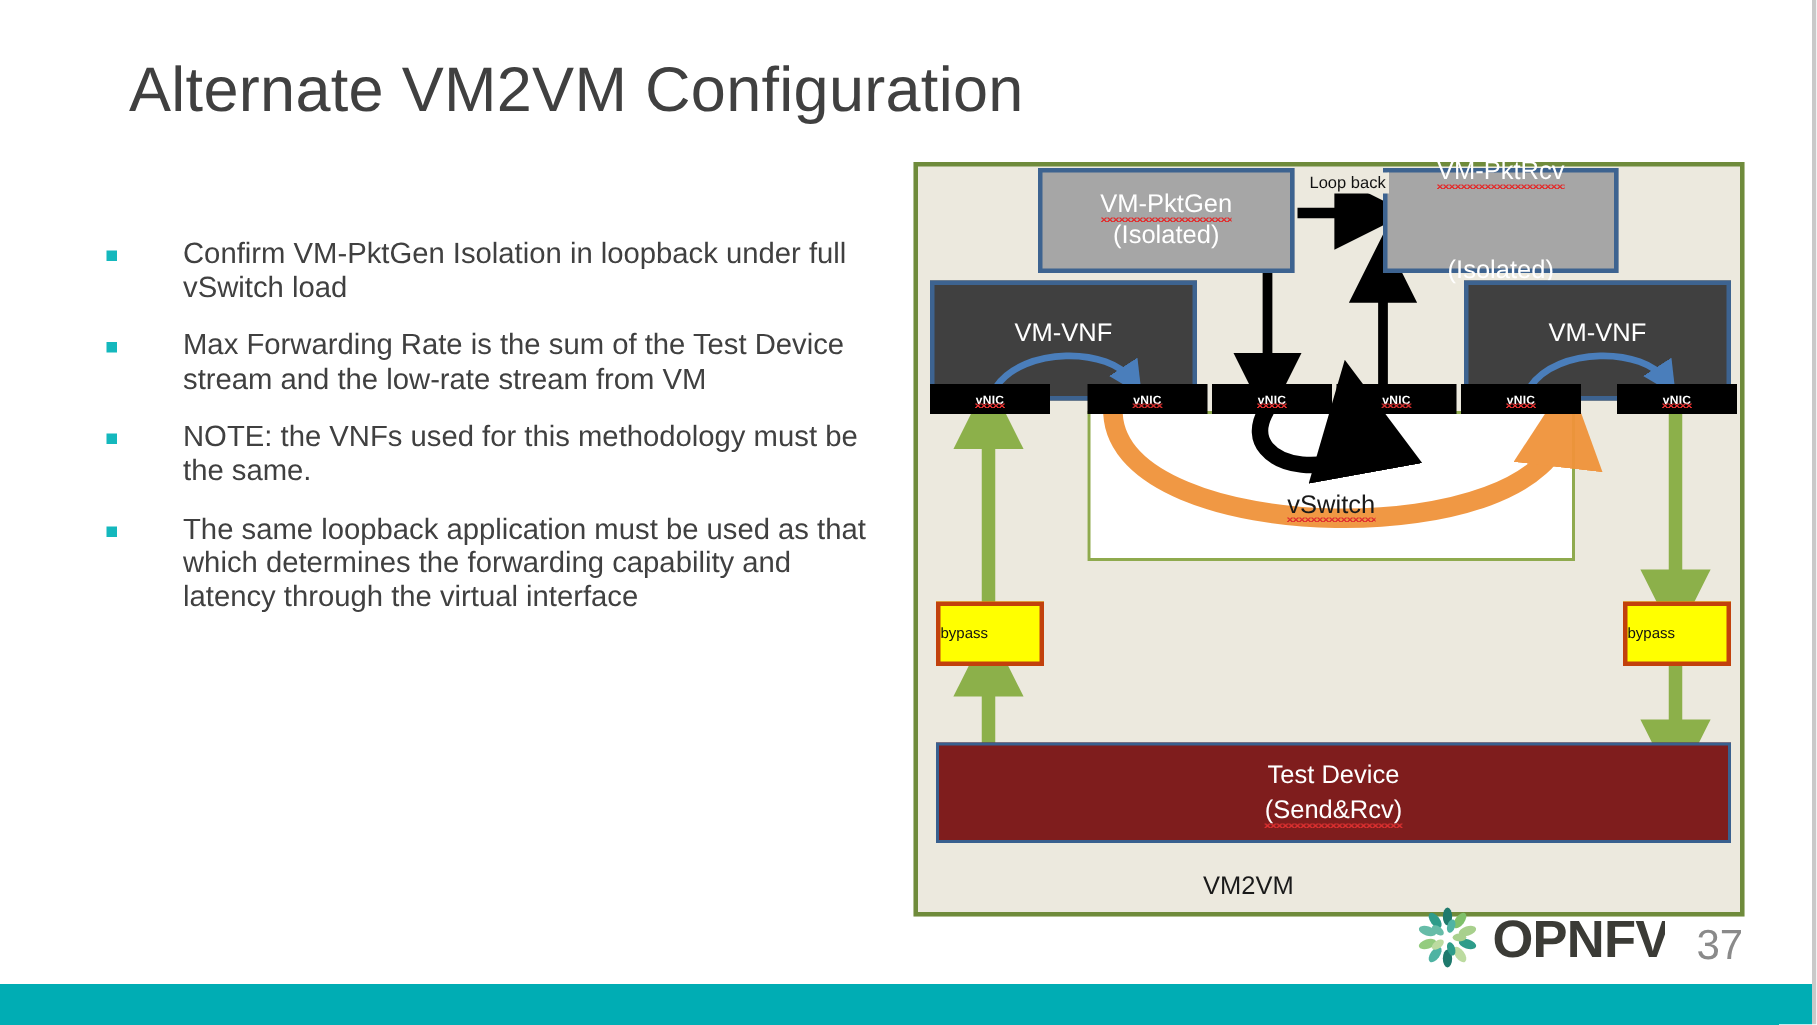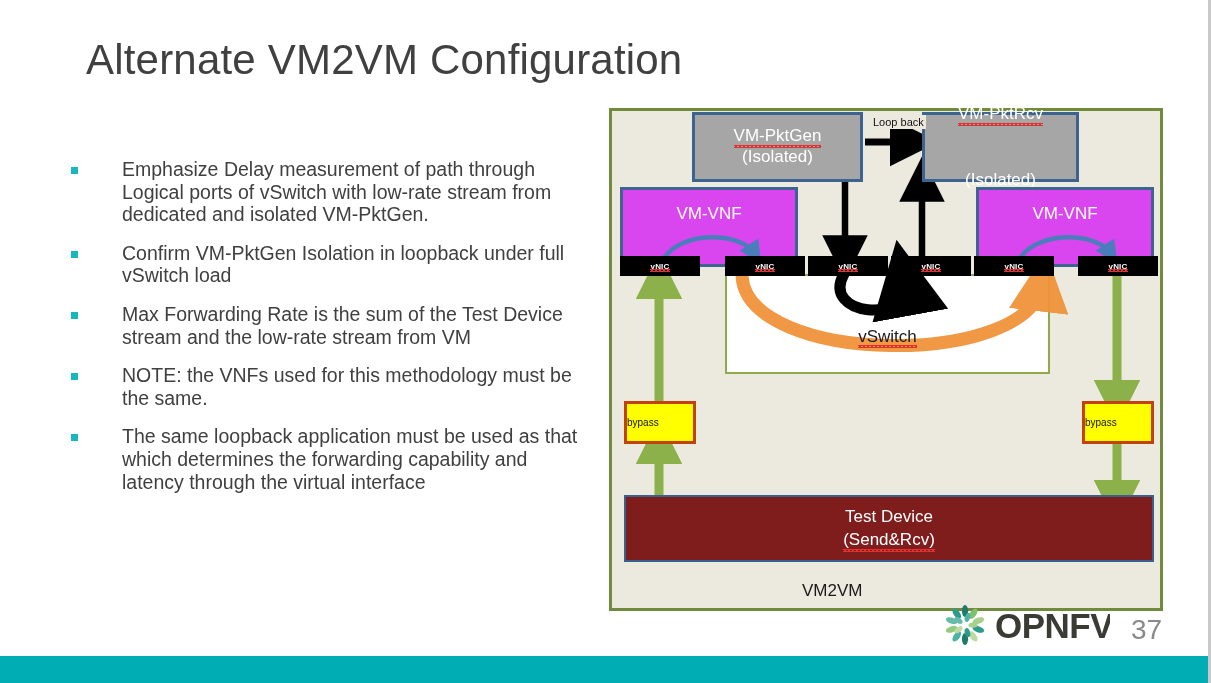--- a/index.html
+++ b/index.html
@@ -55,24 +55,24 @@
   .sq::after{
     content:"";position:absolute;left:0;right:0;bottom:-1px;height:3px;
     background-image:
       linear-gradient(45deg,transparent 40%,#e03030 40%,#e03030 60%,transparent 60%),
       linear-gradient(-45deg,transparent 40%,#e03030 40%,#e03030 60%,transparent 60%);
     background-size:4px 3px;background-repeat:repeat-x;
   }
   .sqw::after{height:3px;}
 
   .vnfbox{
-    background:#d946ef;border:3px solid #3d6390;
+    background:#404040;border:3px solid #3d6390;
     color:#ffffff;font-size:17px;
     display:flex;align-items:flex-start;justify-content:center;
-    padding-top:14px;
+    padding-top:22px;
   }
 
   .vnic{
     background:#000000;color:#ffffff;
     font-size:8px;font-weight:bold;
     display:flex;align-items:center;justify-content:center;
     letter-spacing:.2px;
   }
 
   #vswitch{
@@ -121,24 +121,20 @@
   }
 </style>
 </head>
 <body>
 
 <div id="slide">
 
   <div id="title">Alternate VM2VM Configuration</div>
 
   <div id="bullets">
-    <div class="bullet">
-      <span class="marker"></span>
-      <div class="btext">Emphasize Delay measurement of path through Logical ports of vSwitch with low-rate stream from dedicated and isolated VM-PktGen.</div>
-    </div>
     <div class="bullet">
       <span class="marker"></span>
       <div class="btext">Confirm VM-PktGen Isolation in loopback under full vSwitch load</div>
     </div>
     <div class="bullet">
       <span class="marker"></span>
       <div class="btext">Max Forwarding Rate is the sum of the Test Device stream and the low-rate stream from VM</div>
     </div>
     <div class="bullet">
       <span class="marker"></span>

